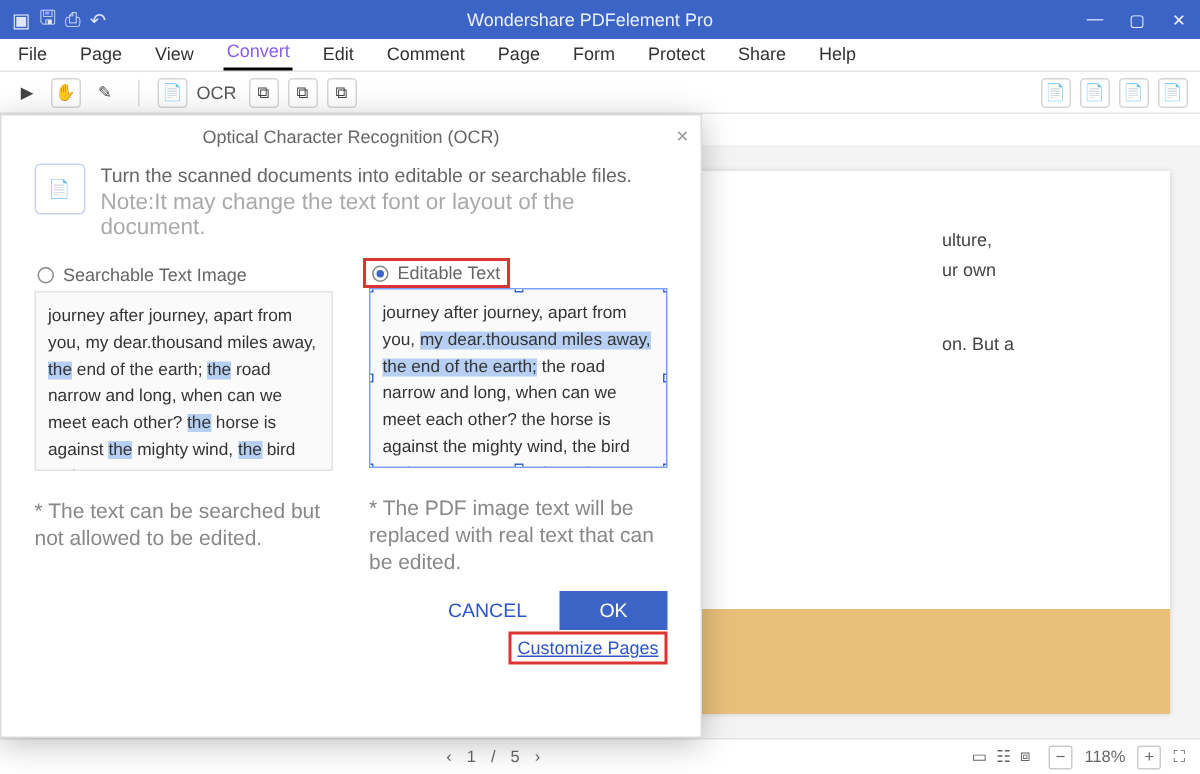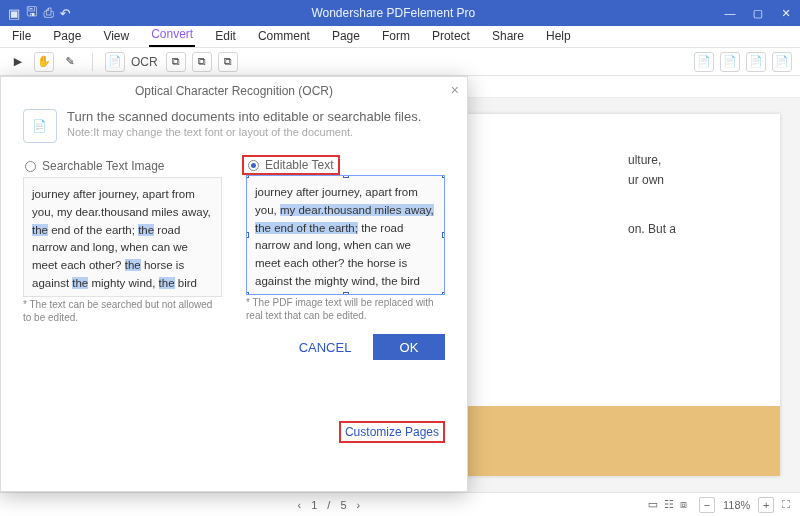--- a/index.html
+++ b/index.html
@@ -44,36 +44,36 @@
 
 
 .modal-overlay{position:absolute;left:0;right:0;top:76px;bottom:24px;display:flex;justify-content:flex-start;pointer-events:none}
 .modal{pointer-events:auto;width:468px;background:#fff;border:1px solid #dcdcdc;box-shadow:0 4px 20px rgba(0,0,0,.25);padding:0 0 12px 0;position:relative}
 .modal .mhdr{display:flex;justify-content:center;align-items:center;height:28px;color:#666;font-size:12px}
 .modal .mclose{position:absolute;right:8px;top:5px;color:#999;font-size:14px}
 .modal .intro{display:flex;gap:10px;padding:4px 22px 10px}
 .modal .intro .iconbox{width:34px;height:34px;border:1px solid #c8d3f2;border-radius:4px;display:flex;align-items:center;justify-content:center;color:#3b64c6}
 .modal .intro .txt{flex:1}
 .modal .intro .txt .h{color:#666;font-size:13px}
-.modal .intro .txt .n{color:#aaa;font-size:11px;margin-top:2px}
+.modal .intro .txt .n{color:#aaa;font-size:15px;margin-top:2px}
 .modal .opts{display:flex;gap:24px;padding:0 22px;margin-top:2px}
 .modal .opt{flex:1}
 .modal .opt .radiorow{display:flex;align-items:center;gap:6px;color:#666;font-size:12px;padding:4px 2px}
 .modal .opt .radiorow .radio{width:11px;height:11px;border-radius:50%;border:1px solid #888;display:inline-block;position:relative}
 .modal .opt .radiorow .radio.sel::after{content:"";position:absolute;left:2px;top:2px;width:5px;height:5px;border-radius:50%;background:#3b64c6}
 .highlight-red{border:2px solid #d33;display:inline-flex;align-items:center;padding:1px 4px;gap:6px}
 .modal .preview{border:1px solid #e2e2e2;background:#fafafa;padding:8px;font-size:11.5px;line-height:1.55;color:#333;height:120px;overflow:hidden}
 .modal .preview.editable{border:1px solid #7aa0ff;position:relative}
 .handle{width:6px;height:6px;border:1px solid #3b64c6;background:#fff;position:absolute}
 .hi{background:#b6cff2}
-.modal .cap{color:#888;font-size:10px;margin-top:1px;line-height:1.3}
+.modal .cap{color:#888;font-size:14px;margin-top:17px;line-height:1.3}
 .modal .langrow{margin:20px 22px 2px}
 .modal .langbtn{display:inline-block;padding:4px 22px;color:#333;font-size:13px}
 .modal .langcur{color:#8d8d8d;font-size:11px;margin-top:6px}
-.modal .custpg{position:absolute;right:22px;bottom:48px;color:#2e56c8;font-size:12px;padding:2px 4px}
+.modal .custpg{position:absolute;right:22px;bottom:48px;color:#2e56c8;text-decoration:underline;font-size:12px;padding:2px 4px}
 .modal .actions{display:flex;justify-content:flex-end;gap:12px;padding:10px 22px 0}
 .modal .btn{min-width:72px;height:26px;display:flex;align-items:center;justify-content:center;font-size:13px;cursor:pointer}
 .modal .btn.cancel{color:#2e56c8;background:#fff}
 .modal .btn.ok{background:#3b64c6;color:#fff}
 </style>
 </head>
 <body>
 
 <div class="titlebar">
   <div class="app-icons">

